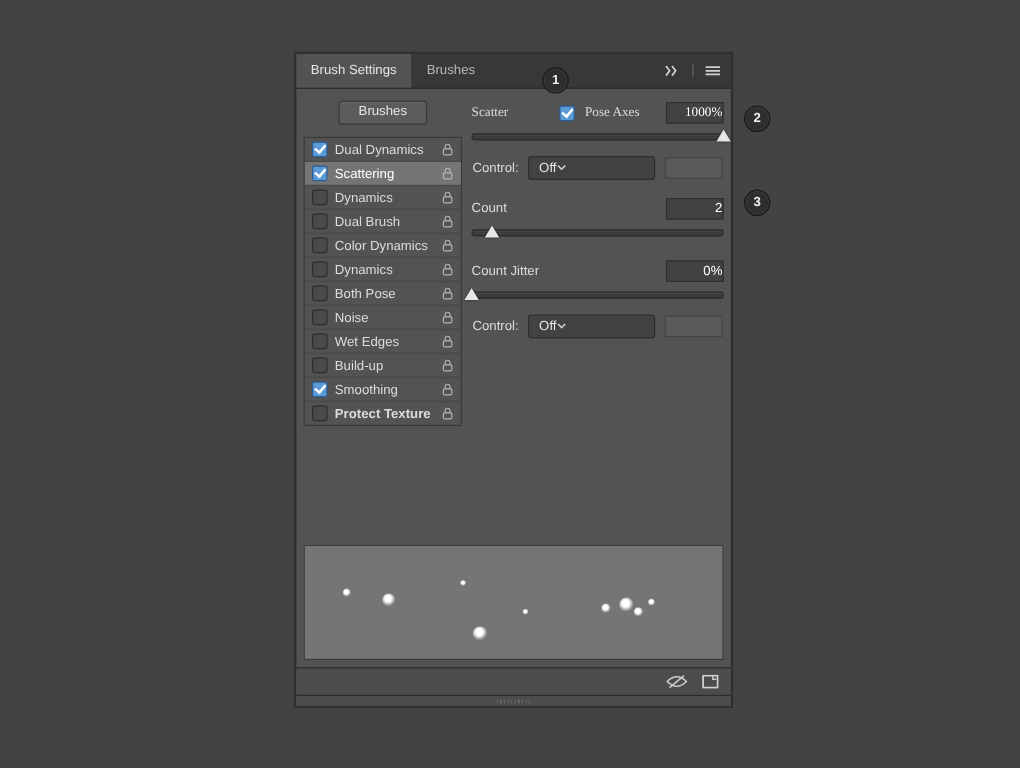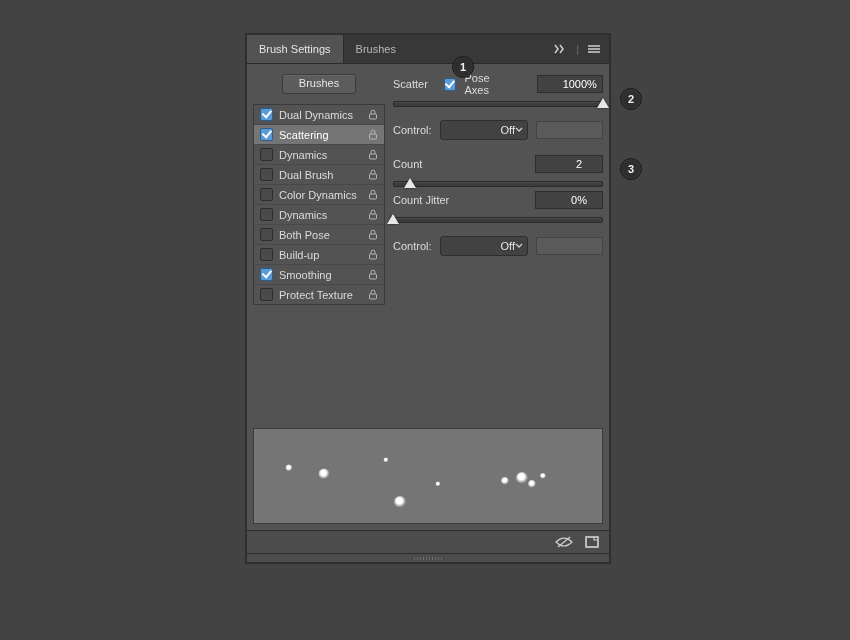--- a/index.html
+++ b/index.html
@@ -11,21 +11,21 @@
     font-family: "Segoe UI", Tahoma, Arial, sans-serif;
     font-size: 11px;
     color: #e6e6e6;
     overflow: hidden;
   }
 
   
   .panel {
     position: absolute;
     left: 246px;
-    top: 34px;
+    top: 44px;
     width: 362px;
     background: #535353;
     border: 1px solid #2f2f2f;
     box-shadow: 0 0 0 1px rgba(0,0,0,0.3);
   }
 
   
   .tabbar {
     display: flex;
     align-items: stretch;
@@ -102,21 +102,21 @@
   }
   .opt-row {
     display: flex;
     align-items: center;
     height: 19px;
     padding: 0 4px 0 6px;
     border-bottom: 1px solid #484848;
     gap: 6px;
     color: #dcdcdc;
   }
-  .opt-row:last-child { border-bottom: none; }
+  .opt-row:last-child { border-bottom: none; font-weight: bold; }
   .opt-row.active {
     background: #757575;
     color: #fff;
   }
   .opt-label { flex: 1; white-space: nowrap; overflow:hidden; }
   .lock {
     width: 14px;
     display: inline-flex;
     justify-content: center;
     color: #b5b5b5;
@@ -146,49 +146,48 @@
   }
 
   
   .ctrl-row {
     display: flex;
     align-items: center;
     height: 20px;
     margin-top: 6px;
     gap: 8px;
   }
-  .ctrl-row:first-child { margin-top: 4px; }
+  .ctrl-row:first-child { margin-top: 4px; font-family: Liberation Serif, serif; }
   .ctrl-label { color: #dcdcdc; }
   .ctrl-row .spacer { flex: 1; }
 
   .num-input {
     width: 46px; height: 16px;
     background: #424242;
     border: 1px solid #2e2e2e;
     color: #fff;
-    text-align: center;
+    text-align: right;
     line-height: 16px;
     font-size: 11px;
-    padding-left: 20px;
   }
   .num-input.disabled {
     background: #5a5a5a;
     color: #5a5a5a;
     border-color: #444;
   }
 
   .select {
     width: 76px; height: 18px;
     background: #424242;
     border: 1px solid #2e2e2e;
     border-radius: 3px;
     color: #e6e6e6;
     display: flex; align-items: center;
-    justify-content: flex-end;
-    padding: 0 4px 0 8px;
+    justify-content: flex-start;
+    padding: 0 20px 0 8px;
   }
   .select .caret svg{ display:block; }
 
   
   .slider {
     position: relative;
     height: 14px;
     margin: 2px 0 0 0;
   }
   .slider .track {
@@ -364,20 +363,40 @@
               <span class="opt-label">Both Pose</span>
               <span class="lock icon">
                 <svg width="10" height="11" viewBox="0 0 10 11">
                   <rect x="1.5" y="5" width="7" height="5" rx="1" fill="none" stroke="#b5b5b5" stroke-width="1"></rect>
                   <path d="M3 5 V3.2 a2 2 0 0 1 4 0 V5" fill="none" stroke="#b5b5b5" stroke-width="1"></path>
                 </svg>
               </span>
             </div>
             <div class="opt-row">
               <span class="cb"></span>
+              <span class="opt-label">Noise</span>
+              <span class="lock icon">
+                <svg width="10" height="11" viewBox="0 0 10 11">
+                  <rect x="1.5" y="5" width="7" height="5" rx="1" fill="none" stroke="#b5b5b5" stroke-width="1"></rect>
+                  <path d="M3 5 V3.2 a2 2 0 0 1 4 0 V5" fill="none" stroke="#b5b5b5" stroke-width="1"></path>
+                </svg>
+              </span>
+            </div>
+            <div class="opt-row">
+              <span class="cb"></span>
+              <span class="opt-label">Wet Edges</span>
+              <span class="lock icon">
+                <svg width="10" height="11" viewBox="0 0 10 11">
+                  <rect x="1.5" y="5" width="7" height="5" rx="1" fill="none" stroke="#b5b5b5" stroke-width="1"></rect>
+                  <path d="M3 5 V3.2 a2 2 0 0 1 4 0 V5" fill="none" stroke="#b5b5b5" stroke-width="1"></path>
+                </svg>
+              </span>
+            </div>
+            <div class="opt-row">
+              <span class="cb"></span>
               <span class="opt-label">Build-up</span>
               <span class="lock icon">
                 <svg width="10" height="11" viewBox="0 0 10 11">
                   <rect x="1.5" y="5" width="7" height="5" rx="1" fill="none" stroke="#b5b5b5" stroke-width="1"></rect>
                   <path d="M3 5 V3.2 a2 2 0 0 1 4 0 V5" fill="none" stroke="#b5b5b5" stroke-width="1"></path>
                 </svg>
               </span>
             </div>
             <div class="opt-row">
               <span class="cb checked"></span>
@@ -438,21 +457,21 @@
         <div class="spacer"></div>
         <div class="num-input">
           <span>2</span>
         </div>
       </div>
       <div class="slider">
         <div class="track"></div>
         <div class="thumb" id="thumb-count" style="left: 8%;"></div>
       </div>
 
-      <div class="ctrl-row" style="margin-top:0">
+      <div class="ctrl-row" style="margin-top:16px">
         <span class="ctrl-label">Count Jitter</span>
         <div class="spacer"></div>
         <div class="num-input">
           <span>0%</span>
         </div>
       </div>
       <div class="slider">
         <div class="track"></div>
         <div class="thumb" id="thumb-jitter" style="left: 0%;"></div>
       </div>

